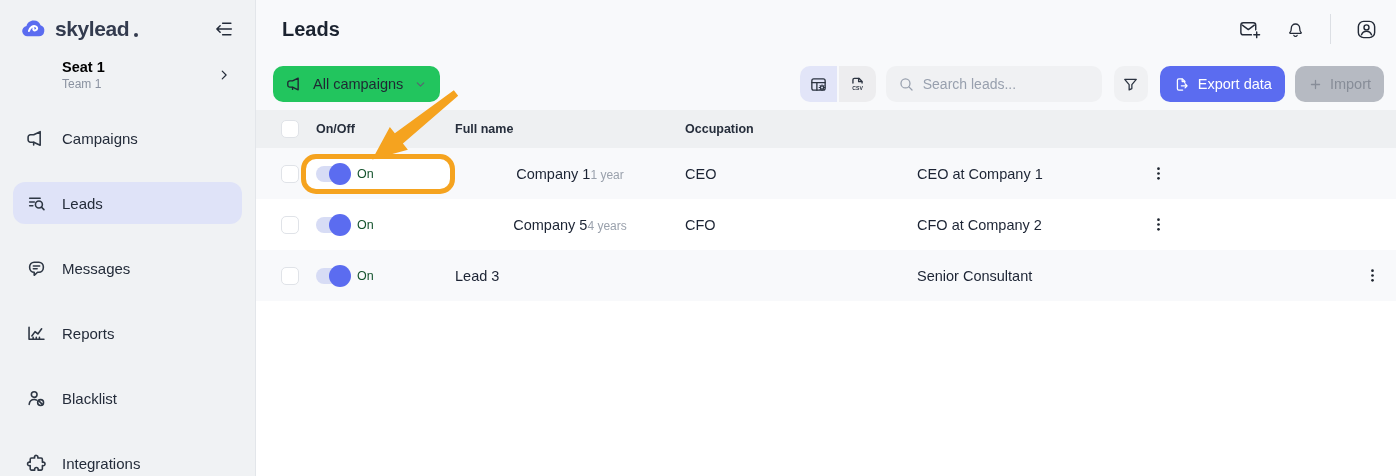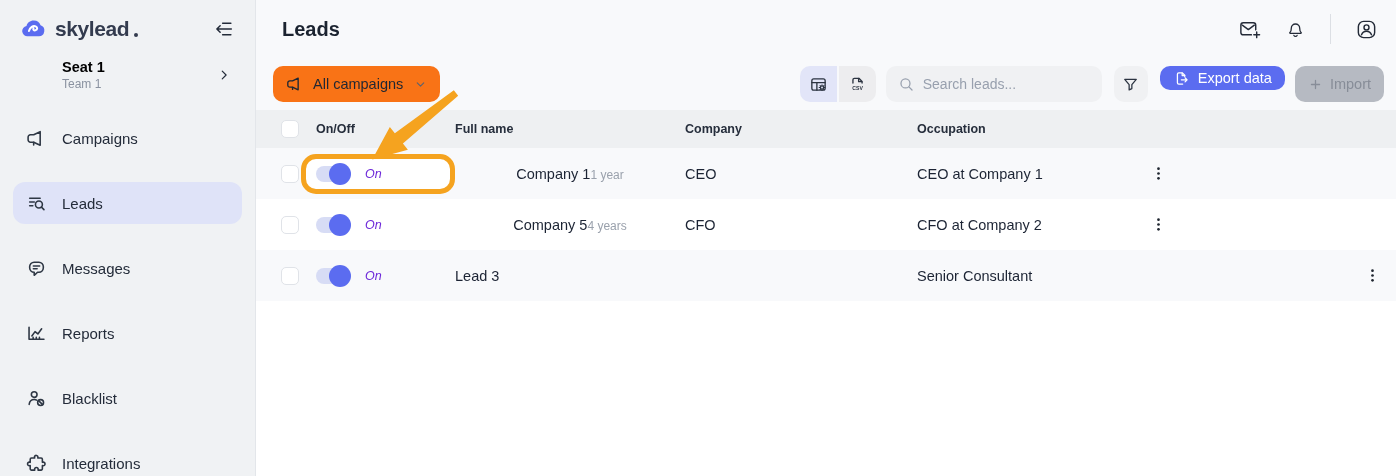--- a/index.html
+++ b/index.html
@@ -47,45 +47,45 @@
   
   .main{ flex:1; display:flex; flex-direction:column; background:#fff; }
   .top-area{ background:#f8f9fb; }
   .topbar{ height:58px; display:flex; align-items:center; padding:0 18px 0 26px; }
   .page-title{ font-size:20px; font-weight:bold; color:#1b2330; }
   .topbar-right{ margin-left:auto; display:flex; align-items:center; gap:24px; color:#242b38; }
   .tb-icon{ display:flex; align-items:center; cursor:pointer; }
   .v-divider{ width:1px; height:30px; background:#dcdfe4; }
   .toolbar{ height:52px; display:flex; align-items:center; padding:0 12px 0 17px; }
   .chip{
-    height:36px; background:#f97316; border-radius:10px;
+    height:36px; background:#22c55e; border-radius:10px;
     display:flex; align-items:center; gap:9px; padding:0 13px;
     font-size:14.5px; color:#1f2733; cursor:pointer;
   }
   .chip .chev{ display:flex; color:#5a6270; margin-left:2px; }
-  .toolbar-right{ margin-left:auto; display:flex; align-items:flex-start; }
+  .toolbar-right{ margin-left:auto; display:flex; align-items:center; }
   .view-toggle{ display:flex; gap:2px; margin-right:10px; }
   .vt-btn{ width:37px; height:36px; display:flex; align-items:center; justify-content:center; cursor:pointer; color:#2b3340; }
   .vt-left{ background:#e2e5f8; border-radius:10px 0 0 10px; }
   .vt-right{ background:#ededef; border-radius:0 10px 10px 0; }
   .search{
     width:216px; height:36px; background:#f0f1f3; border-radius:10px;
     display:flex; align-items:center; gap:8px; padding:0 12px; margin-right:12px; color:#98a0ae;
   }
   .search input{
     border:0; background:transparent; outline:none; width:100%;
     font-size:14px; color:#2a3240; font-family:inherit;
   }
   .search input::placeholder{ color:#98a0ae; }
   .filter-btn{
     width:34px; height:36px; background:#f0f1f3; border-radius:10px;
     display:flex; align-items:center; justify-content:center; cursor:pointer; color:#2b3340; margin-right:12px;
   }
   .btn-export{
-    height:24px; background:var(--accent); color:#fff; border-radius:10px;
+    height:36px; background:var(--accent); color:#fff; border-radius:10px;
     padding:0 13px; display:flex; align-items:center; gap:8px;
     font-size:14.5px; cursor:pointer; margin-right:10px; border:0; font-family:inherit;
   }
   .btn-import{
     height:36px; background:#b6bac2; color:#878d98; border-radius:10px;
     padding:0 13px; display:flex; align-items:center; gap:7px;
     font-size:14.5px; border:0; font-family:inherit; cursor:default;
   }
   
   .thead, .trow{
@@ -102,21 +102,21 @@
     border-radius:5px; background:#fff; cursor:pointer;
   }
   .toggle-box{ display:inline-flex; align-items:center; }
   .toggle-box.hl{
     border:5px solid var(--annotation);
     border-radius:15px; background:#fff;
     padding:7px 10px; margin-left:-15px;
   }
   .toggle{ position:relative; width:34px; height:16px; border-radius:8px; background:var(--track); cursor:pointer; flex:0 0 34px; }
   .knob{ position:absolute; right:-1px; top:-3px; width:22px; height:22px; border-radius:50%; background:var(--accent); }
-  .toggle-label{ margin-left:15px; font-size:12.5px; color:#6d28d9;font-style:italic; }
+  .toggle-label{ margin-left:7px; font-size:12.5px; color:#14532d; }
   .company-cell{ display:flex; flex-direction:row; justify-content:center; }
   .company-name{ font-size:14.5px; }
   .company-tenure{ font-size:12px; color:#9aa1ac; margin-top:2px; }
   .company-tenure:empty{ display:none; }
   .kebab{ width:20px; height:20px; display:flex; align-items:center; justify-content:center; cursor:pointer; color:#1f2630; }
   
   .annotation-layer{ position:absolute; inset:0; pointer-events:none; z-index:10; }
   svg.icon{ display:block; }
 </style>
 </head>
@@ -330,21 +330,20 @@
         </div>
       </div>
     </div>
 
     <div class="thead">
       <span class="cell-check">
           <span class="checkbox"></span>
         </span>
       <span>On/Off</span>
       <span>Full name</span>
-      <span>Company</span>
       <span>Occupation</span>
       <span></span>
     </div>
     <div class="tbody" id="tbody">
         <div class="trow">
     <span class="cell-check">
             <span class="checkbox"></span>
           </span>
     <span class="toggle-box hl">
       <span class="toggle">

